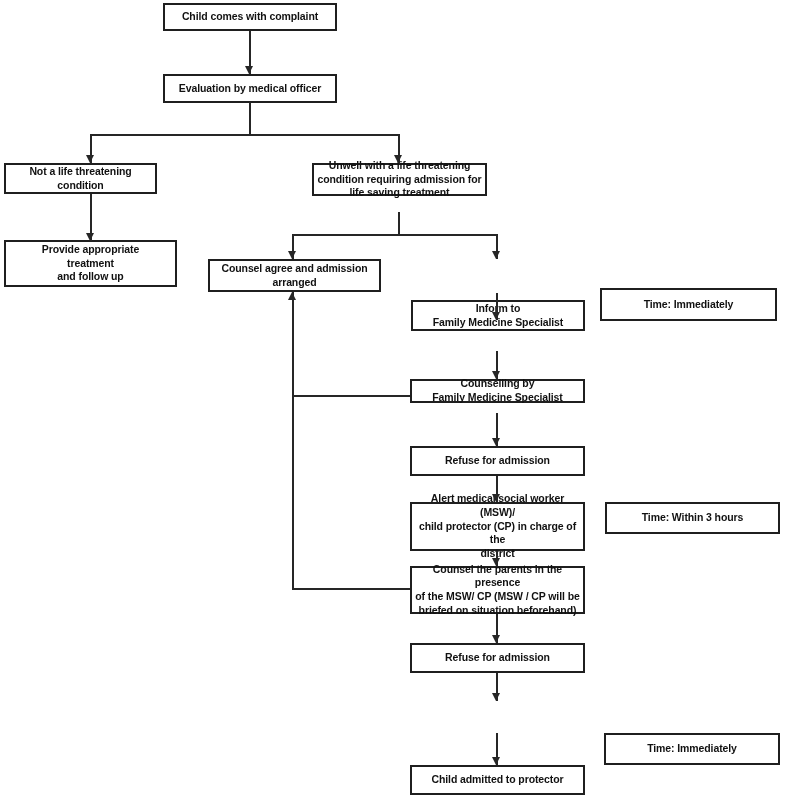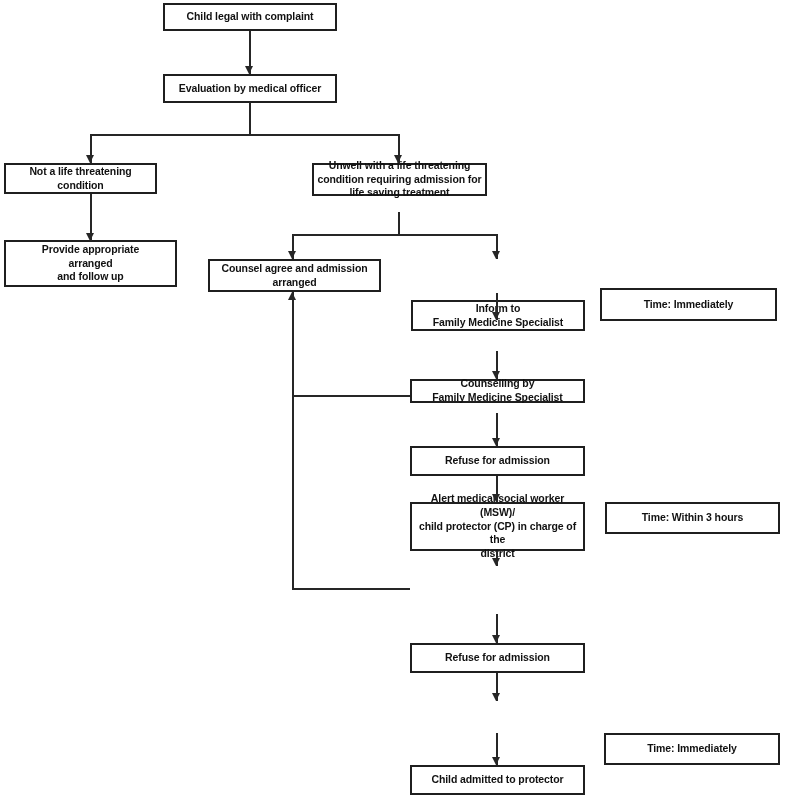--- a/index.html
+++ b/index.html
@@ -43,34 +43,34 @@
   .arru{position:absolute;width:0;height:0;
     border-left:4.5px solid transparent;border-right:4.5px solid transparent;
     border-bottom:8px solid var(--line);}
 </style>
 </head>
 <body>
 
 <div id="canvas">
 
   <div class="node" style="left:163px;top:3px;width:174px;height:28px">
-    <span class="lbl">Child legal with complaint</span>
+    <span class="lbl">Child comes with complaint</span>
   </div>
 
   <div class="node" style="left:163px;top:74px;width:174px;height:29px">
     <span class="lbl">Evaluation by medical officer</span>
   </div>
 
   <div class="node" style="left:4px;top:163px;width:153px;height:31px">
     <span class="lbl">Not a life threatening condition</span>
   </div>
 
   <div class="node" style="left:4px;top:240px;width:173px;height:47px">
     <span class="lbl">Provide appropriate
-arranged
+treatment
 and follow up</span>
   </div>
 
   <div class="node" style="left:312px;top:163px;width:175px;height:33px">
     <span class="lbl">Unwell with a life threatening
 condition requiring admission for
 life saving treatment</span>
   </div>
 
   <div class="node" style="left:208px;top:259px;width:173px;height:33px">
@@ -100,20 +100,25 @@
   <div class="node" style="left:410px;top:502px;width:175px;height:49px">
     <span class="lbl">Alert medical social worker (MSW)/
 child protector (CP) in charge of the
 district</span>
   </div>
 
   <div class="node" style="left:605px;top:502px;width:175px;height:32px">
     <span class="lbl">Time: Within 3 hours</span>
   </div>
 
+  <div class="node" style="left:410px;top:566px;width:175px;height:48px">
+    <span class="lbl">Counsel the parents in the presence
+of the MSW/ CP (MSW / CP will be
+briefed on situation beforehand)</span>
+  </div>
 
   <div class="node" style="left:410px;top:643px;width:175px;height:30px">
     <span class="lbl">Refuse for admission</span>
   </div>
 
 
   <div class="node" style="left:604px;top:733px;width:176px;height:32px">
     <span class="lbl">Time: Immediately</span>
   </div>
 

